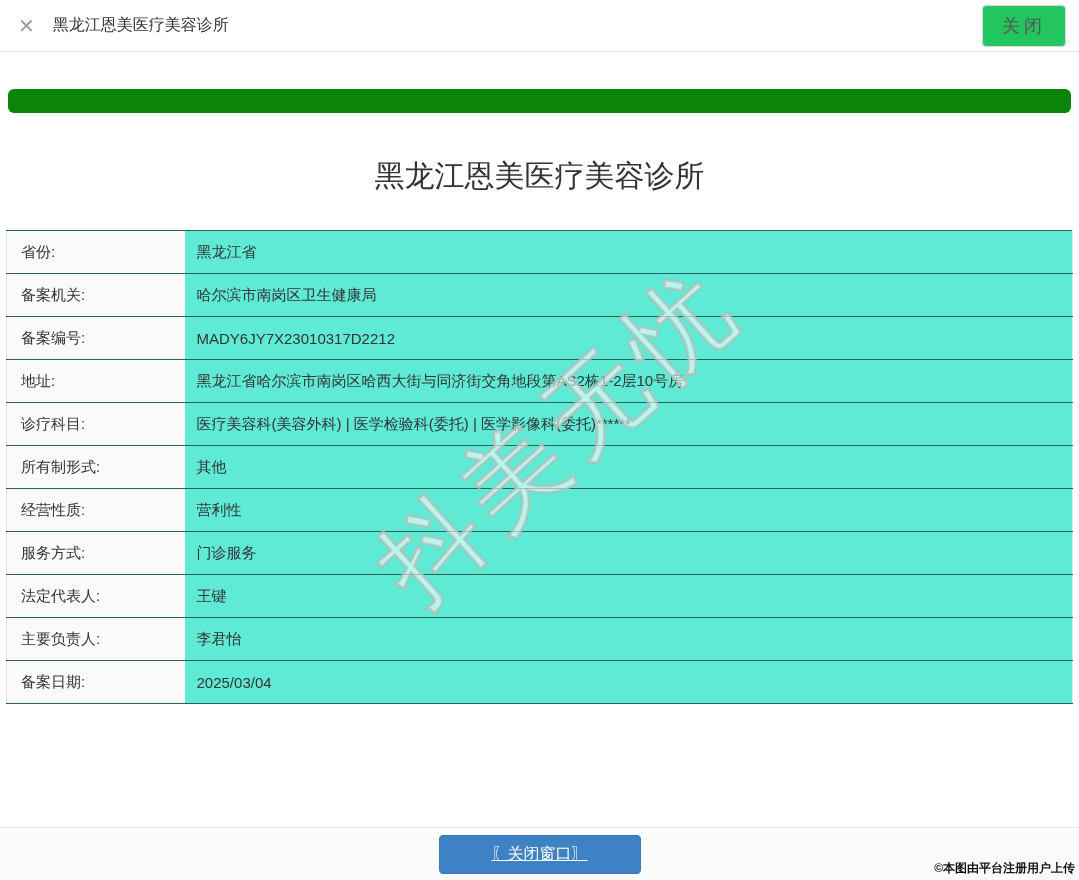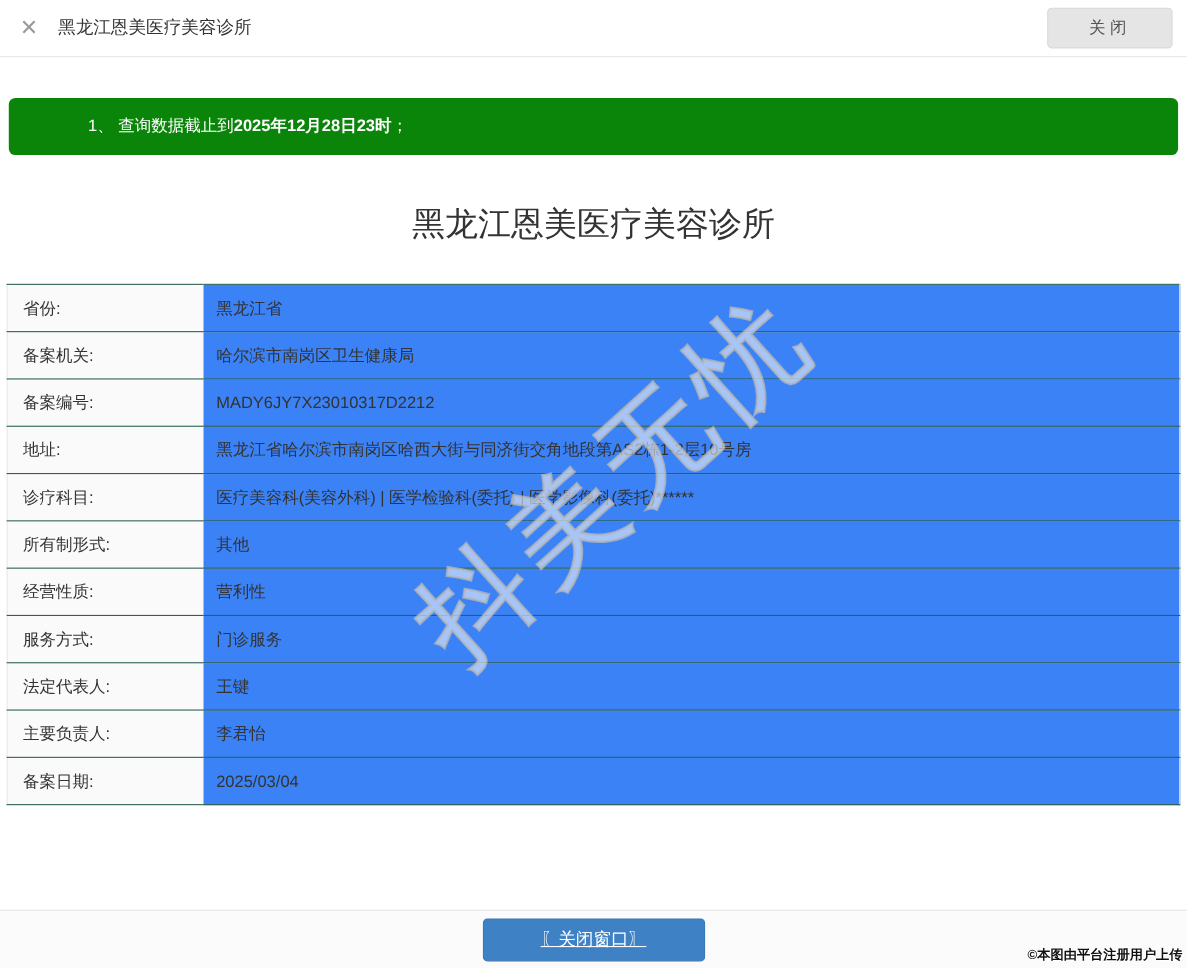--- a/index.html
+++ b/index.html
@@ -27,26 +27,26 @@
     margin: 0 18px 0 5px;
     cursor: pointer;
     line-height: 1;
   }
   .topbar .bar-title {
     font-size: 16px;
     color: #333;
   }
   .topbar .close-btn {
     margin-left: auto;
-    background: #e5e5e5;
+    background: #22c55e;
     border: 1px solid #d9d9d9;
     border-radius: 4px;
     color: #555;
-    font-size: 15px;
-    padding: 8px 37px;
+    font-size: 18px;
+    padding: 8px 19px;
     letter-spacing: 4px;
     cursor: pointer;
     font-family: inherit;
   }
 
   
   .notice {
     margin: 37px 8px 0 8px;
     background: #0a850a;
     border-radius: 6px;
@@ -83,21 +83,21 @@
     vertical-align: middle;
   }
   .record-table td.lbl {
     width: 178px;
     background: #fafafa;
     padding-left: 14px;
     border-left: 1px solid #e5e5e5;
   }
   .record-table td.val {
     padding-left: 12px;
-    background: #3b82f6;
+    background: #5eead4;
     border-right: 1px solid #e5e5e5;
   }
 
   
   .footer {
     position: absolute;
     left: 0;
     bottom: 0;
     width: 1079px;
     height: 53px;
@@ -149,21 +149,20 @@
 </head>
 <body>
 
 <div class="topbar">
   <span class="x-icon">✕</span>
   <span class="bar-title">黑龙江恩美医疗美容诊所</span>
   <button class="close-btn">关闭</button>
 </div>
 
 <div class="notice">
-  <div class="notice-line"><span>1、 </span><span>查询数据截止到</span><span class="bold">2025年12月28日23时</span><span>；</span></div>
 </div>
 
 <h1 class="main-title">黑龙江恩美医疗美容诊所</h1>
 
 <table class="record-table">
   <tbody>
     <tr>
         <td class="lbl">省份:</td>
         <td class="val">黑龙江省</td>
       </tr>

